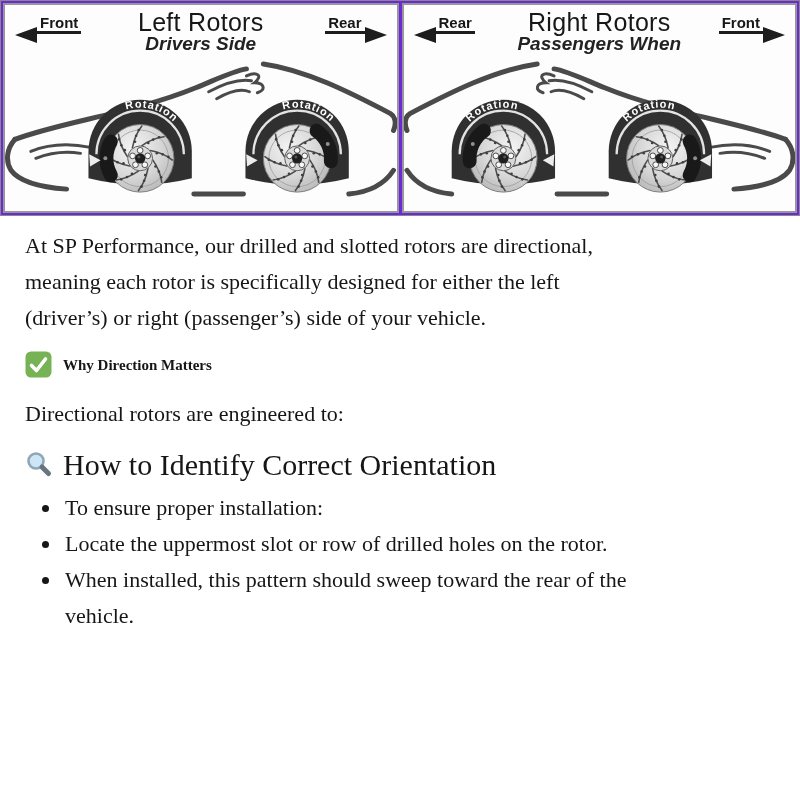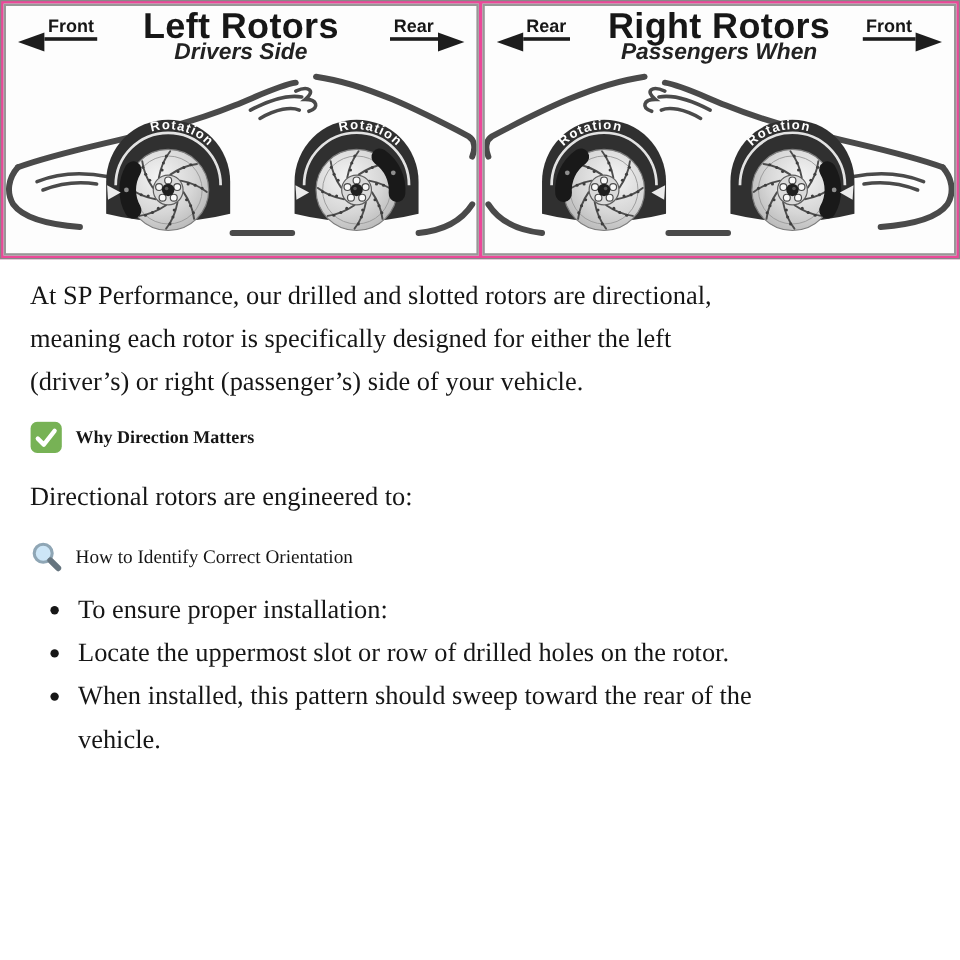--- a/index.html
+++ b/index.html
@@ -1,37 +1,37 @@
 <!DOCTYPE html>
 <html><head>
 <meta charset="utf-8">
 <style>
   html,body{margin:0;padding:0;background:#fff;width:800px;overflow:hidden}
   body{font-family:"Liberation Serif",serif;color:#161616}
 
   
-  .diagram{display:flex;background:#ec4899;border:1px solid #888;padding:2px;gap:3px;box-sizing:border-box}
+  .diagram{display:flex;background:#6d28d9;border:1px solid #888;padding:2px;gap:3px;box-sizing:border-box}
   .panel{flex:1;background:#fdfdfd;border:2px solid #979797;min-width:0}
   .panel-header{position:relative;text-align:center;padding-top:4px;padding-bottom:1px;font-family:"Liberation Sans",sans-serif}
-  .panel-title{font-size:30px;font-weight:bold;letter-spacing:.3px;line-height:27px;color:#171717}
+  .panel-title{font-size:25px;font-weight:normal;letter-spacing:.3px;line-height:27px;color:#171717}
   .panel-subtitle{font-size:19px;font-weight:bold;font-style:italic;color:#222;line-height:15px}
   .dir{position:absolute;top:10px;display:flex;align-items:flex-end;font-family:"Liberation Sans",sans-serif}
   .dir-left{left:10px}
   .dir-right{right:10px}
   .dir-text{font-size:15px;font-weight:bold;color:#171717;border-bottom:3px solid #1d1d1d;padding:0 3px 0;line-height:16px}
   .tri{width:0;height:0;border-top:8px solid transparent;border-bottom:8px solid transparent;margin-bottom:-9px}
   .tri-left{border-right:22px solid #1d1d1d}
   .tri-right{border-left:22px solid #1d1d1d}
   .car-svg{display:block;width:100%;height:auto}
 
   
   main{padding:12px 25px 0}
   p,li{font-size:22px;line-height:36px;white-space:pre-line;margin:0}
   h2{display:flex;align-items:center;gap:11px;font-size:15px;font-weight:bold;margin:14px 0 0;line-height:30px}
-  h3{display:flex;align-items:center;gap:9px;font-size:16px;font-weight:normal;margin:18px 0 0;line-height:30px}
+  h3{display:flex;align-items:center;gap:9px;font-size:30px;font-weight:normal;margin:18px 0 0;line-height:30px}
   .lead{margin-top:16px}
   ul{margin:10px 0 0;padding-left:37px}
   li{padding-left:3px}
   .icon{flex:0 0 auto}
 </style>
 </head>
 <body>
 
 <svg width="0" height="0" style="position:absolute" aria-hidden="true">
   <defs>

